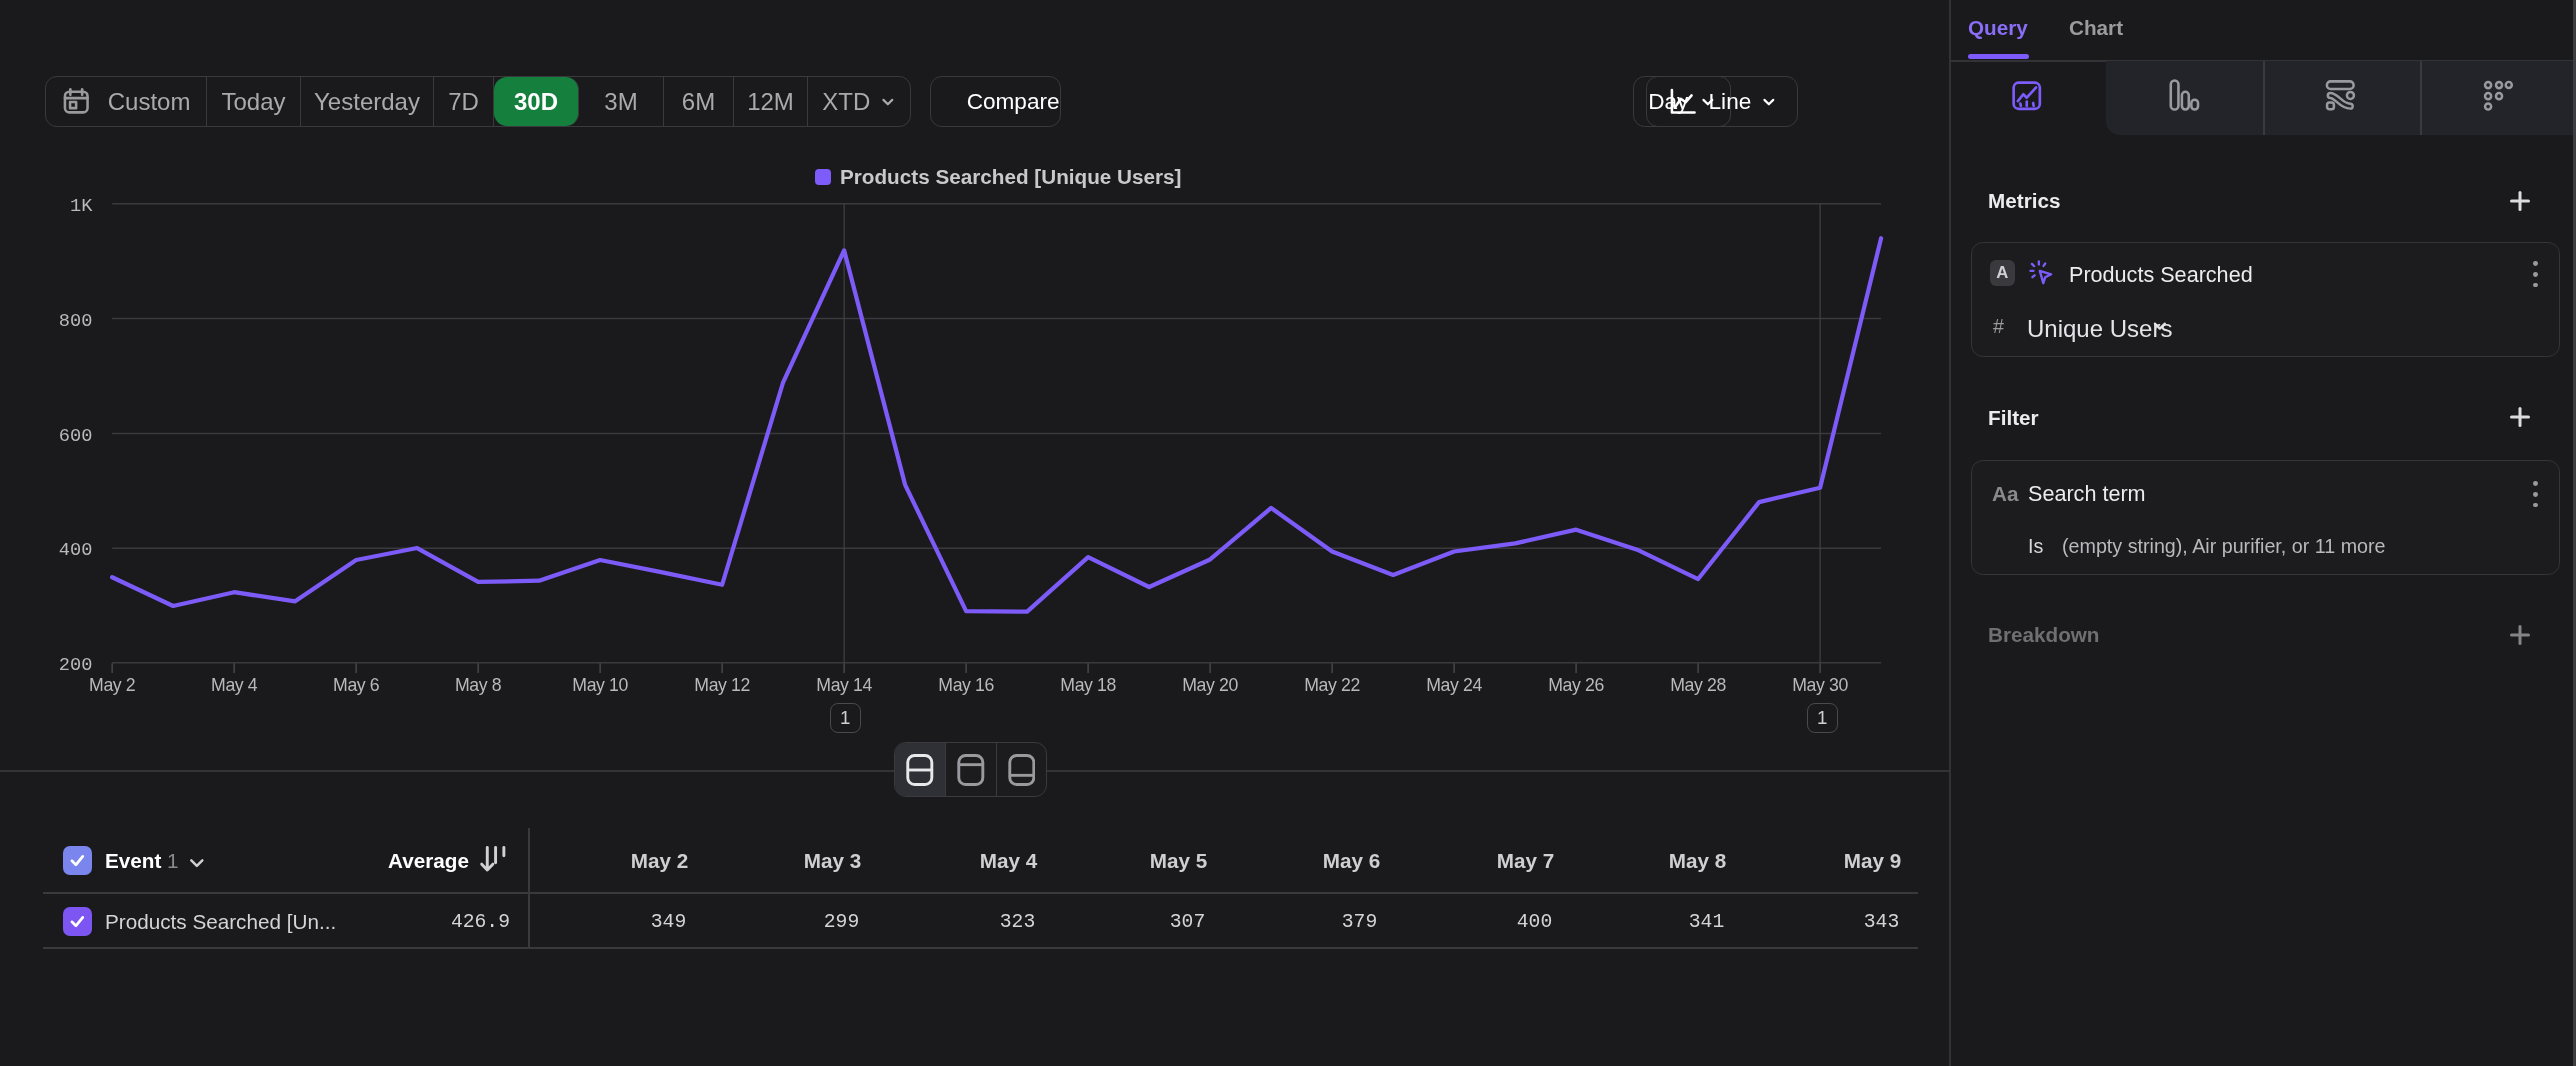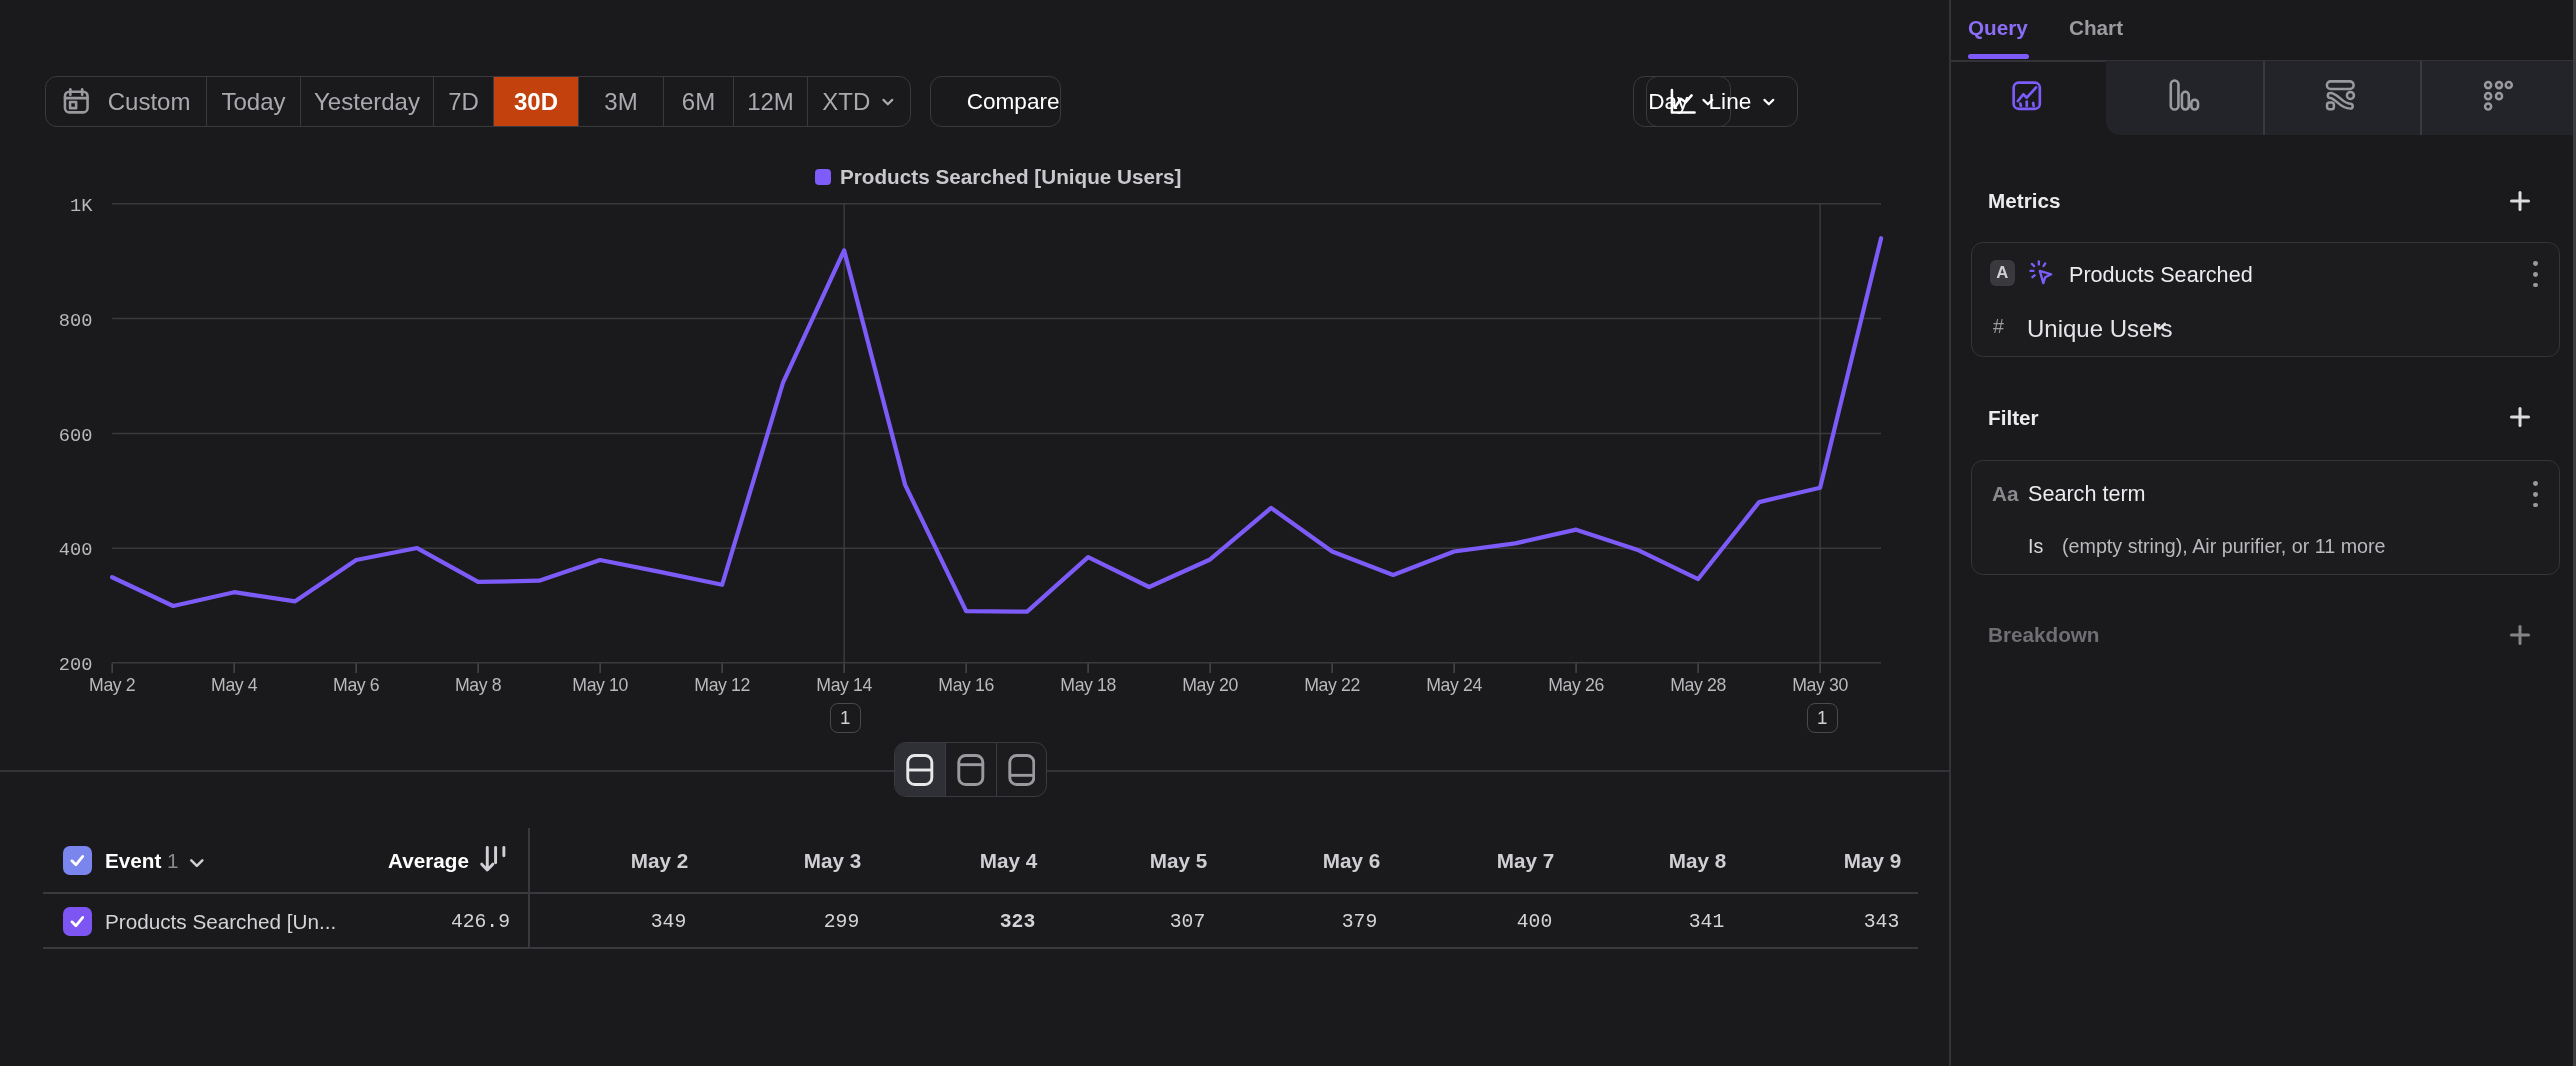--- a/index.html
+++ b/index.html
@@ -5,21 +5,21 @@
   * { margin:0; padding:0; box-sizing:border-box; }
   html,body { width:2576px; height:1067px; background:#1a1a1c; overflow:hidden;
     font-family:"Liberation Sans", sans-serif; }
   .abs { position:absolute; }
   
   .btngroup { position:absolute; display:flex; border:1.5px solid #3a3a3e; border-radius:11.8px;
     overflow:hidden; height:51px; align-items:stretch; }
   .seg { display:flex; align-items:center; justify-content:center; color:#a9a9ae;
     font-size:24px; border-right:1.5px solid #3a3a3e; white-space:nowrap; }
   .seg:last-child { border-right:none; }
-  .seg.sel { background:#c2410c; color:#ffffff; font-weight:bold; }
+  .seg.sel { background:#15803d; color:#ffffff; font-weight:bold;border-radius:13px; }
   .btn { position:absolute; display:flex; align-items:center; justify-content:center;
     border:1.5px solid #3a3a3e; border-radius:11.8px; height:51px; color:#ffffff;
     font-size:22.6px; font-weight:500; gap:11.8px; }
   
   .vline { position:absolute; background:#323237; width:1.5px; }
   .hline { position:absolute; background:#323237; height:1.5px; }
   .card { position:absolute; border:1.5px solid #343439; border-radius:11.8px; background:#1c1c1f; }
   .dots3 { position:absolute; width:4.9px; }
   .dots3 span { display:block; width:4.9px; height:4.9px; border-radius:50%; background:#9a9a9e; margin-bottom:5.9px;}
   .plus { position:absolute; width:19.7px; height:19.7px; }
@@ -208,21 +208,21 @@
 
 <div class="checkbox" style="left:63px; top:907px; background:#7d55f3;">
   <svg width="18.7" height="18.7" viewBox="0 0 19 19" fill="none" stroke="#ffffff" stroke-width="2.8" stroke-linecap="round" stroke-linejoin="round">
       <path d="M4 10 L8 14 L15 5.5"></path>
     </svg>
 </div>
 <div class="abs" style="left:105px; top:910px; font-size:20.7px; color:#d4d4d8;">Products Searched [Un...</div>
 <div class="abs mono" style="left:313px; top:911px; width:197px; text-align:right; font-size:19.7px; color:#d4d4d8;">426.9</div>
 <div class="abs mono" style="left:570px; top:911px; width:197px; text-align:center; font-size:19.7px; color:#d4d4d8;">349</div>
 <div class="abs mono" style="left:743px; top:911px; width:197px; text-align:center; font-size:19.7px; color:#d4d4d8;">299</div>
-<div class="abs mono" style="left:919px; top:911px; width:197px; text-align:center; font-size:19.7px; color:#d4d4d8;font-weight:bold;">323</div>
+<div class="abs mono" style="left:919px; top:911px; width:197px; text-align:center; font-size:19.7px; color:#d4d4d8;">323</div>
 <div class="abs mono" style="left:1089px; top:911px; width:197px; text-align:center; font-size:19.7px; color:#d4d4d8;">307</div>
 <div class="abs mono" style="left:1261px; top:911px; width:197px; text-align:center; font-size:19.7px; color:#d4d4d8;">379</div>
 <div class="abs mono" style="left:1436px; top:911px; width:197px; text-align:center; font-size:19.7px; color:#d4d4d8;">400</div>
 <div class="abs mono" style="left:1608px; top:911px; width:197px; text-align:center; font-size:19.7px; color:#d4d4d8;">341</div>
 <div class="abs mono" style="left:1783px; top:911px; width:197px; text-align:center; font-size:19.7px; color:#d4d4d8;">343</div>
 
 <div class="vline" style="left:1949px; top:0; height:1067px;"></div>
 <div class="hline" style="left:1950px; top:60px; width:626px;"></div>
 
 <div class="abs" style="left:1968px; top:15.7px; font-size:20.7px; font-weight:bold; color:#8b6ef8;">Query</div>

